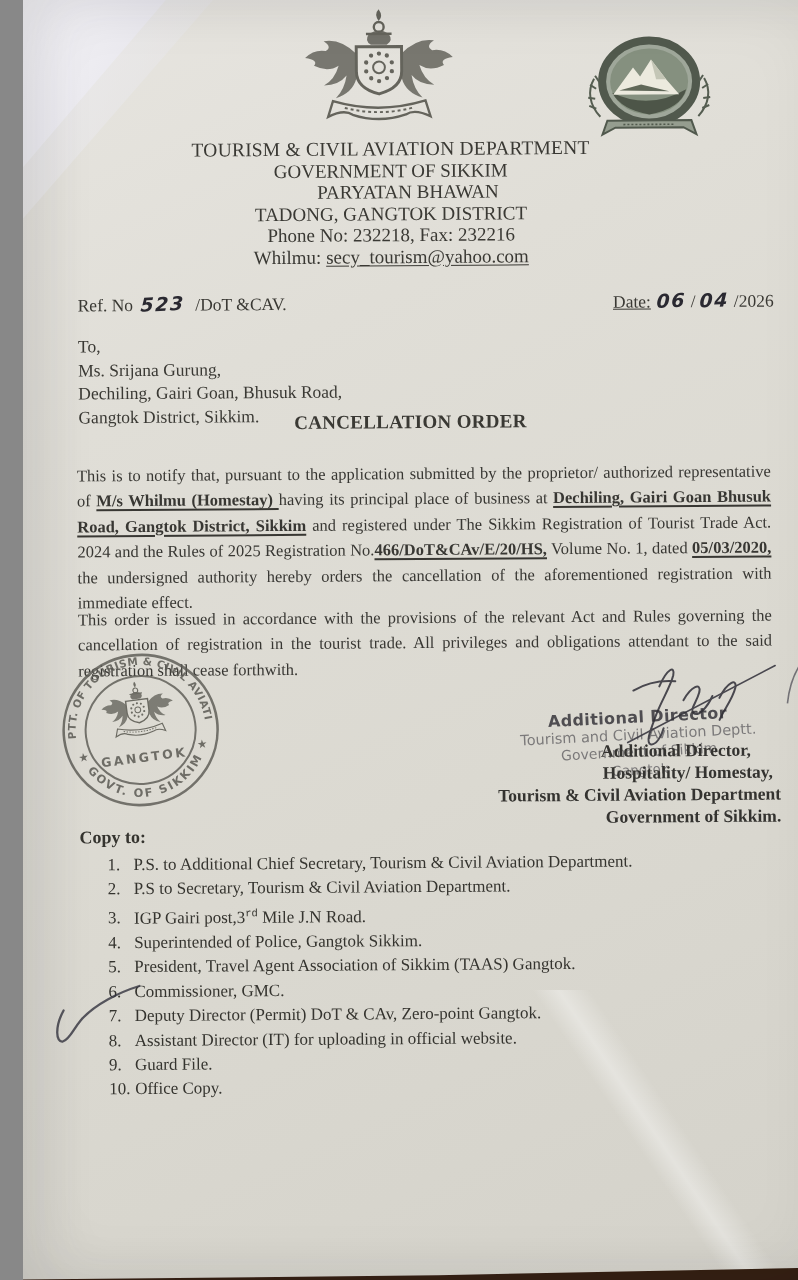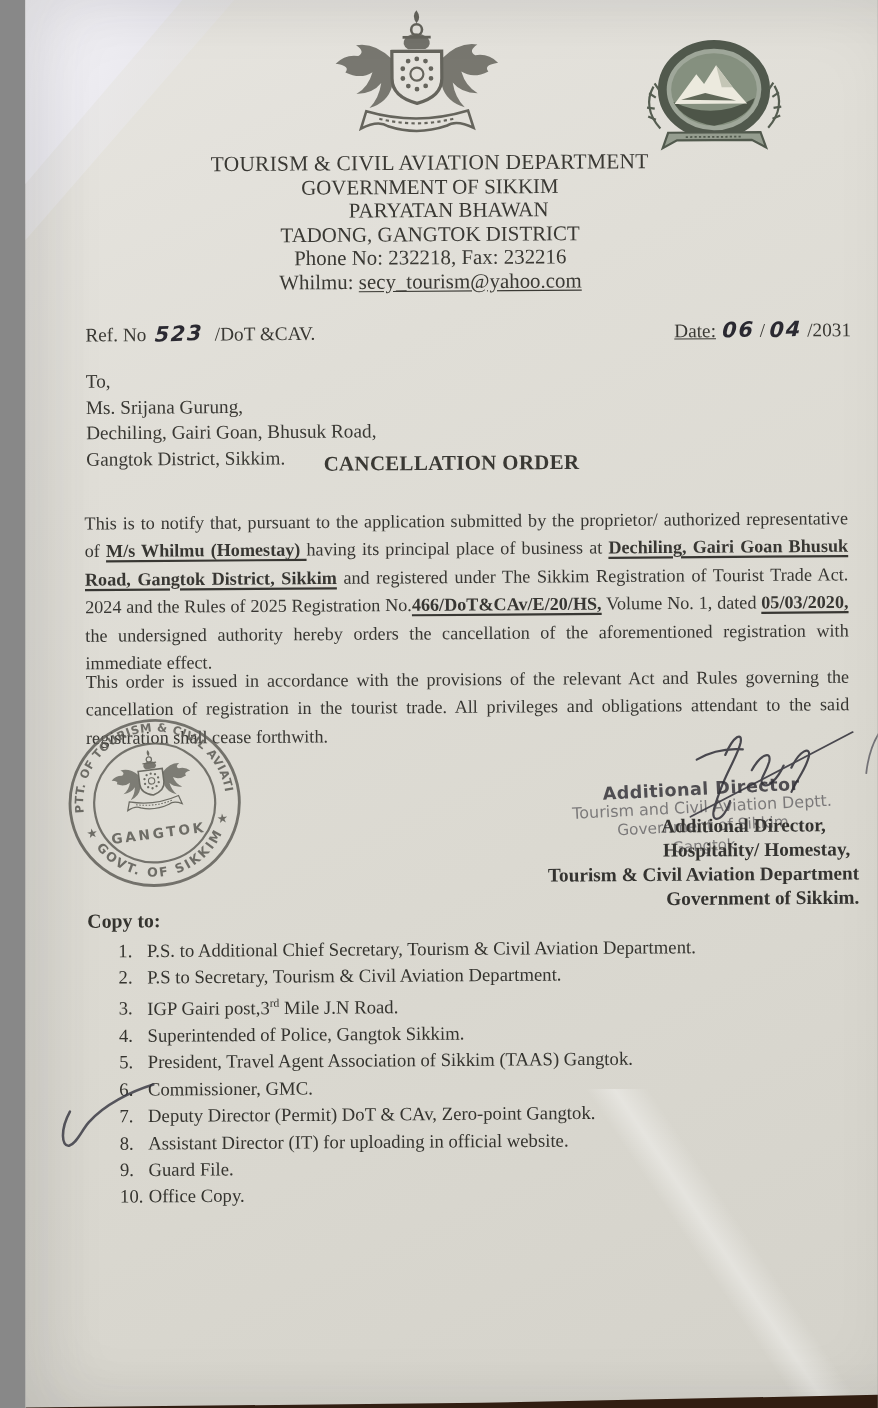--- a/index.html
+++ b/index.html
@@ -70,21 +70,21 @@
   .sig-printed{position:absolute;right:41px;top:741px;width:400px;text-align:right;
     font-weight:700;font-size:17.5px;line-height:22px;color:#343330;}
   .sp1{padding-right:30px;} .sp2{padding-right:8px;}
 
   
   .copyto{position:absolute;left:55px;top:825px;font-size:17px;color:#35342f;width:700px;}
   .copy-label{font-weight:700;font-size:18px;}
   .copyto ol{margin:5px 0 0 28px;padding:0;list-style:none;counter-reset:li;}
   .copyto li{counter-increment:li;line-height:24.4px;}
   .copyto li::before{content:counter(li) ".";display:inline-block;min-width:26px;}
-  sup{font-size:.62em;}
+  sup{font-size:.62em;font-family:Liberation Mono, monospace;}
   .tick-svg{position:absolute;left:24px;top:982px;width:96px;height:70px;}
 </style>
 </head>
 <body>
 
 <div class="photo">
   <div class="corner-under2"></div>
   <div class="corner-under"></div>
   <div class="crease"></div>
 
@@ -145,21 +145,21 @@
       <div class="lh">GOVERNMENT OF SIKKIM</div>
       <div class="lh lh-indent">PARYATAN BHAWAN</div>
       <div class="lh">TADONG, GANGTOK DISTRICT</div>
       <div class="lh">Phone No: 232218, Fax: 232216</div>
       <div class="lh"><span>Whilmu: </span><span class="email-val">secy_tourism@yahoo.com</span></div>
     </div>
 
     <div class="refrow">
       <span>Ref. No</span><span class="hand ref-num">523</span><span>/DoT &amp;CAV.</span>
       <span class="daterow">
-        <span class="date-label">Date:</span><span class="hand">06</span> <span>/</span> <span class="hand">04</span> <span>/2031</span>
+        <span class="date-label">Date:</span><span class="hand">06</span> <span>/</span> <span class="hand">04</span> <span>/2026</span>
       </span>
     </div>
 
     <div class="recipient">
       <div>To,</div>
       <div>Ms. Srijana Gurung,</div>
       <div>Dechiling, Gairi Goan, Bhusuk Road,</div>
       <div>Gangtok District, Sikkim.</div>
     </div>
 

